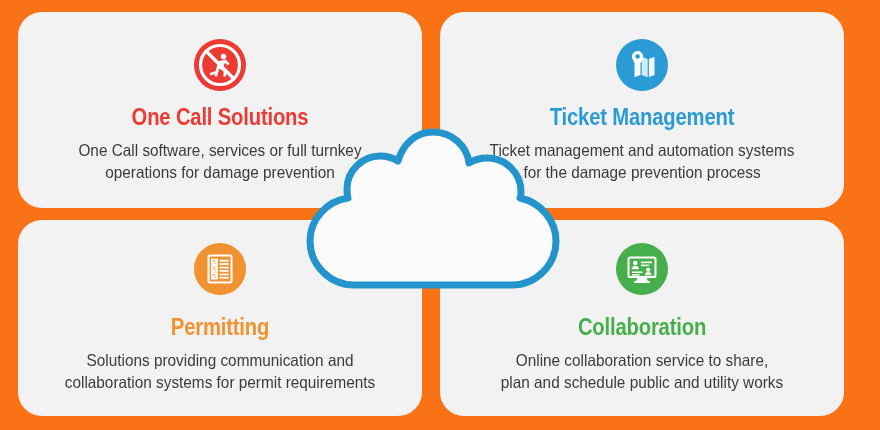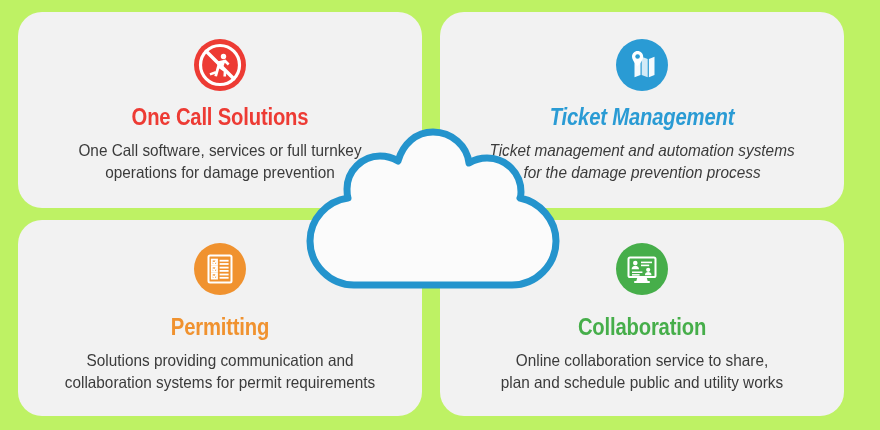--- a/index.html
+++ b/index.html
@@ -10,33 +10,33 @@
     width: 880px;
     height: 430px;
     background: #ffffff;
     font-family: "Liberation Sans", sans-serif;
     overflow: hidden;
   }
   #infographic {
     position: relative;
     width: 880px;
     height: 430px;
-    background: #bef264;
+    background: #f97316;
   }
   .card {
     position: absolute;
     width: 404px;
     height: 196px;
     background: #f2f2f2;
     border-radius: 24px;
     box-sizing: border-box;
     text-align: center;
   }
   .card-tl { left: 18px;  top: 12px; }
-  .card-tr { left: 440px; top: 12px; font-style: italic; }
+  .card-tr { left: 440px; top: 12px; }
   .card-bl { left: 18px;  top: 220px; }
   .card-br { left: 440px; top: 220px; }
 
   .icon-wrap {
     position: absolute;
     left: 50%;
     transform: translateX(-50%);
     width: 54px;
     height: 54px;
   }

